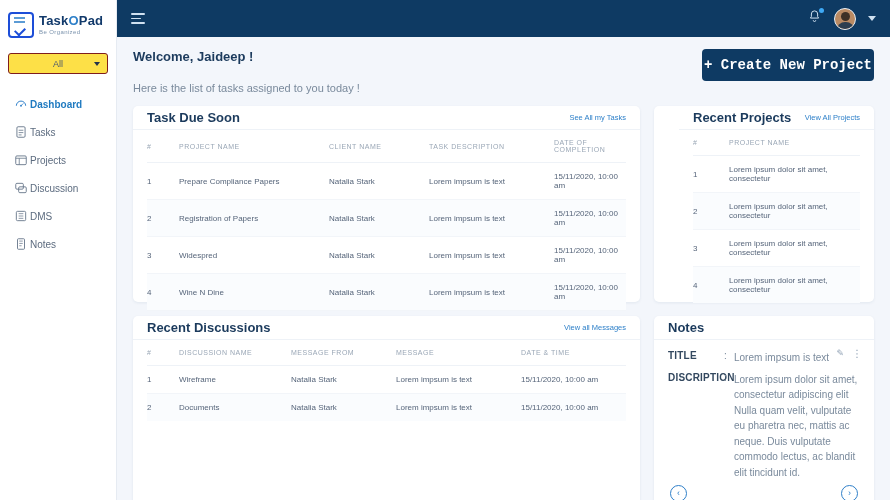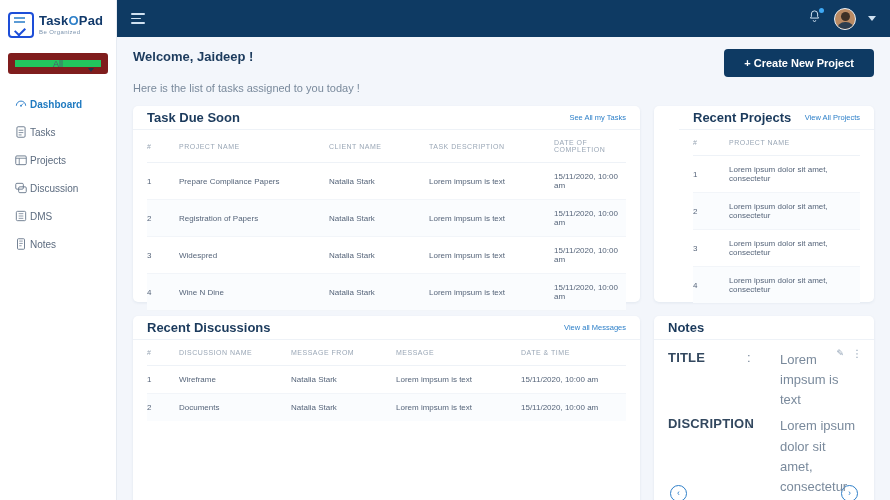--- a/index.html
+++ b/index.html
@@ -35,21 +35,21 @@
     width: 8px; height: 5px; border-left: 2px solid #1d4ed8; border-bottom: 2px solid #1d4ed8;
     transform: rotate(-45deg);
   }
   .logo-text { line-height: 1; }
   .logo-title { font-size: 13px; font-weight: bold; color: #123a6b; letter-spacing: .2px; }
   .logo-title .o { color: #2f80c9; }
   .logo-sub { font-size: 6px; color: #7b93ad; letter-spacing: .4px; margin-top: 2px; }
 
   .filter-select {
     margin: 10px 8px 0 8px; height: 21px;
-    border: 7px solid #7f1d1d; border-radius: 3px; background: #22c55e;
+    border: 1px solid #7f1d1d; border-radius: 3px; background: #fde047;
     display: flex; align-items: center; justify-content: center;
     font-size: 9px; color: #4b5b6e; position: relative; cursor: pointer;
   }
   .filter-select .caret {
     position: absolute; right: 7px; top: 8px;
     width: 0; height: 0; border-left: 3px solid transparent; border-right: 3px solid transparent;
     border-top: 4px solid #22324a;
   }
 
   .nav { margin-top: 16px; }
@@ -93,22 +93,22 @@
     border-top: 5px solid #cfe0f0; cursor: pointer;
   }
 
   .content { flex: 1; padding: 12px 16px 0 16px; overflow: hidden; }
 
   .page-head { display: flex; align-items: flex-start; }
   .welcome { font-size: 13px; color: #1b3a5c; font-weight: bold; }
   .subtitle { font-size: 11px; color: #7a8a9c; margin-top: 18px; }
   .btn-primary {
     margin-left: auto; background: #0e3a63; color: #fff; border: none;
-    font-size: 11px; font-weight: bold; border-radius: 4px;
-    padding: 8px 20px; cursor: pointer; font-family: Liberation Sans, sans-serif;
+    font-size: 14px; font-weight: bold; border-radius: 4px;
+    padding: 8px 2px; cursor: pointer; font-family: Liberation Mono, monospace;
   }
 
   .grid { display: flex; gap: 14px; margin-top: 12px; }
   .col-left { flex: 0 0 507px; display: flex; flex-direction: column; gap: 14px; }
   .col-right { flex: 1; display: flex; flex-direction: column; gap: 14px; }
 
   .card { background: #fff; border-radius: 5px; box-shadow: 0 1px 3px rgba(25,60,100,.08); }
   .card-head {
     height: 24px; display: flex; align-items: center; padding: 0 14px;
     border-bottom: 1px solid #eef2f7;
@@ -141,21 +141,21 @@
 
   .card-due { height: 196px; }
   .card-disc { height: 190px; }
   .card-projects { height: 196px; padding-left: 25px; }
   .card-notes { height: 190px; }
 
   .notes-body { padding: 10px 14px 0 14px; position: relative; height: 136px; }
   .notes-tools { position: absolute; right: 12px; top: 8px; display: flex; gap: 8px; align-items: center; }
   .pencil { font-size: 9px; color: #8fa0b4; cursor: pointer; }
   .kebab { font-size: 10px; color: #8fa0b4; cursor: pointer; line-height: 9px; letter-spacing: 0; }
-  .note-row { display: flex; font-size: 13px; margin-bottom: 6px; gap: 23px; }
+  .note-row { display: flex; font-size: 10px; margin-bottom: 6px; }
   .note-label { width: 56px; color: #33485f; font-weight: bold; letter-spacing: .2px; }
   .note-colon { width: 10px; color: #7a8a9c; }
   .note-val { flex: 1; color: #7a8a9c; line-height: 1.55; }
   .notes-foot {
     display: flex; align-items: center; justify-content: space-between;
     padding: 0 16px; height: 34px;
   }
   .circ-btn {
     width: 17px; height: 17px; border: 1px solid #2f80c9; border-radius: 50%;
     color: #2f80c9; font-size: 9px; display: flex; align-items: center; justify-content: center;

